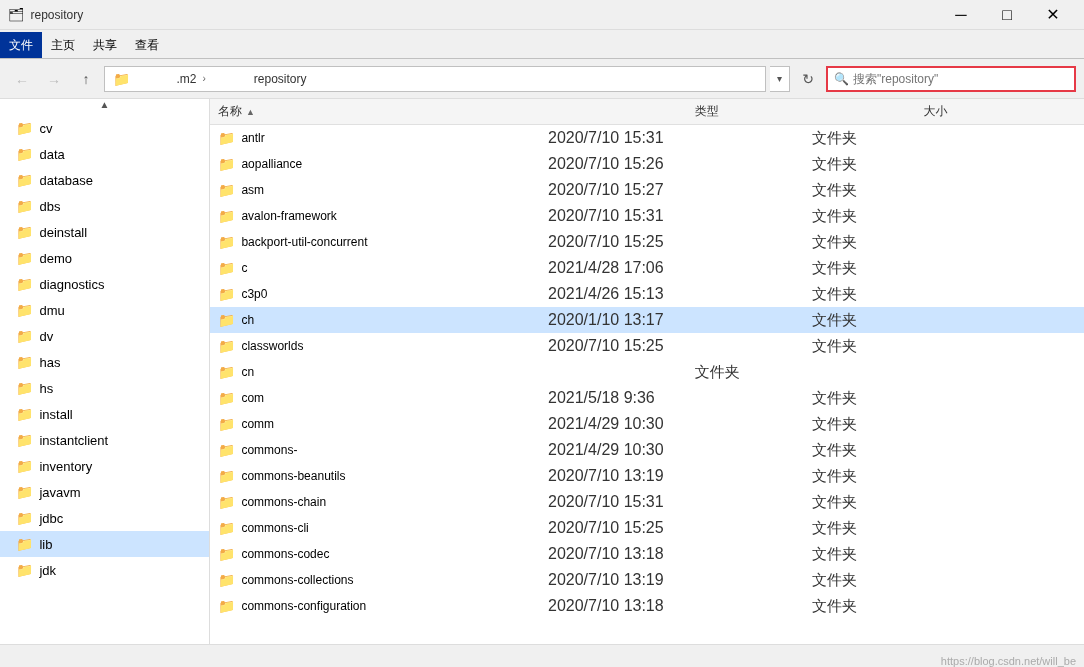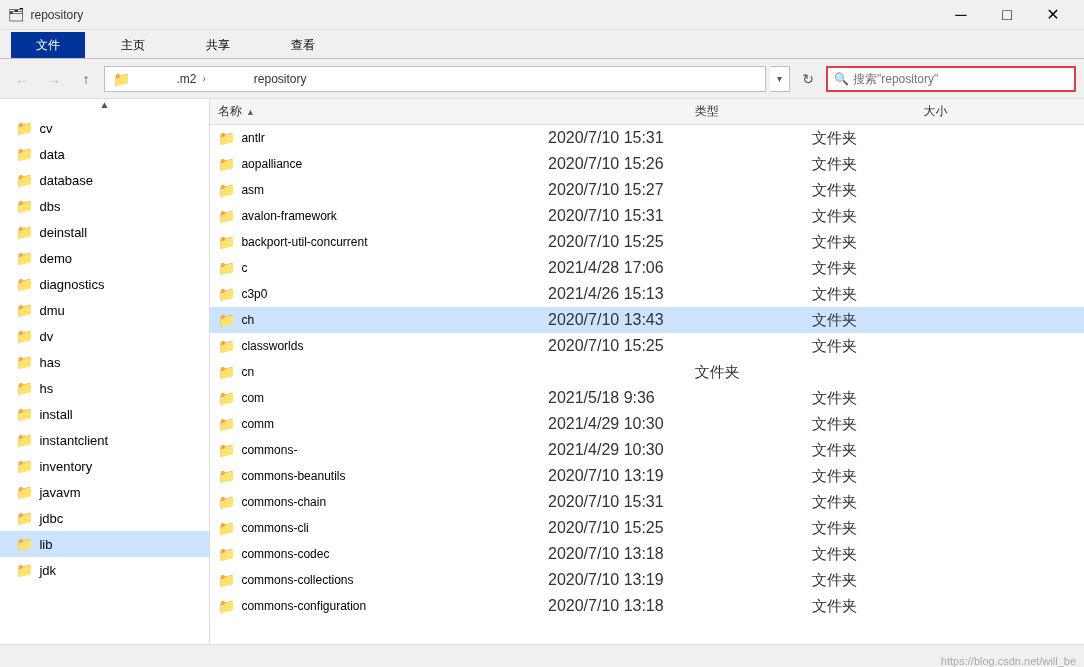--- a/index.html
+++ b/index.html
@@ -52,27 +52,26 @@
     .ribbon {
       background: #f0f0f0;
       border-bottom: 1px solid #c0c0c0;
     }
     .ribbon-tabs {
       display: flex;
       height: 28px;
       align-items: flex-end;
     }
     .ribbon-tab {
-      padding: 4px 24px;
+      padding: 4px 8px;
       font-size: 12px;
       cursor: pointer;
       border: 1px solid transparent;
       border-bottom: none;
       background: transparent;
-      margin-left: 11px;
     }
     .ribbon-tab.active {
       background: #003399;
       color: white;
     }
 
     
     .address-bar {
       background: #f0f0f0;
       height: 40px;
@@ -464,21 +463,21 @@
       </div>
       <div class="file-date">2021/4/26 15:13</div>
       <div class="file-type">文件夹</div>
       <div class="file-size"></div>
     </div>
         <div class="file-row selected">
       <div class="file-name">
         <span class="file-folder-icon">📁</span>
         <span>ch</span>
       </div>
-      <div class="file-date">2020/7/10 13:43</div>
+      <div class="file-date">2020/1/10 13:17</div>
       <div class="file-type">文件夹</div>
       <div class="file-size"></div>
     </div>
         <div class="file-row">
       <div class="file-name">
         <span class="file-folder-icon">📁</span>
         <span>classworlds</span>
       </div>
       <div class="file-date">2020/7/10 15:25</div>
       <div class="file-type">文件夹</div>

